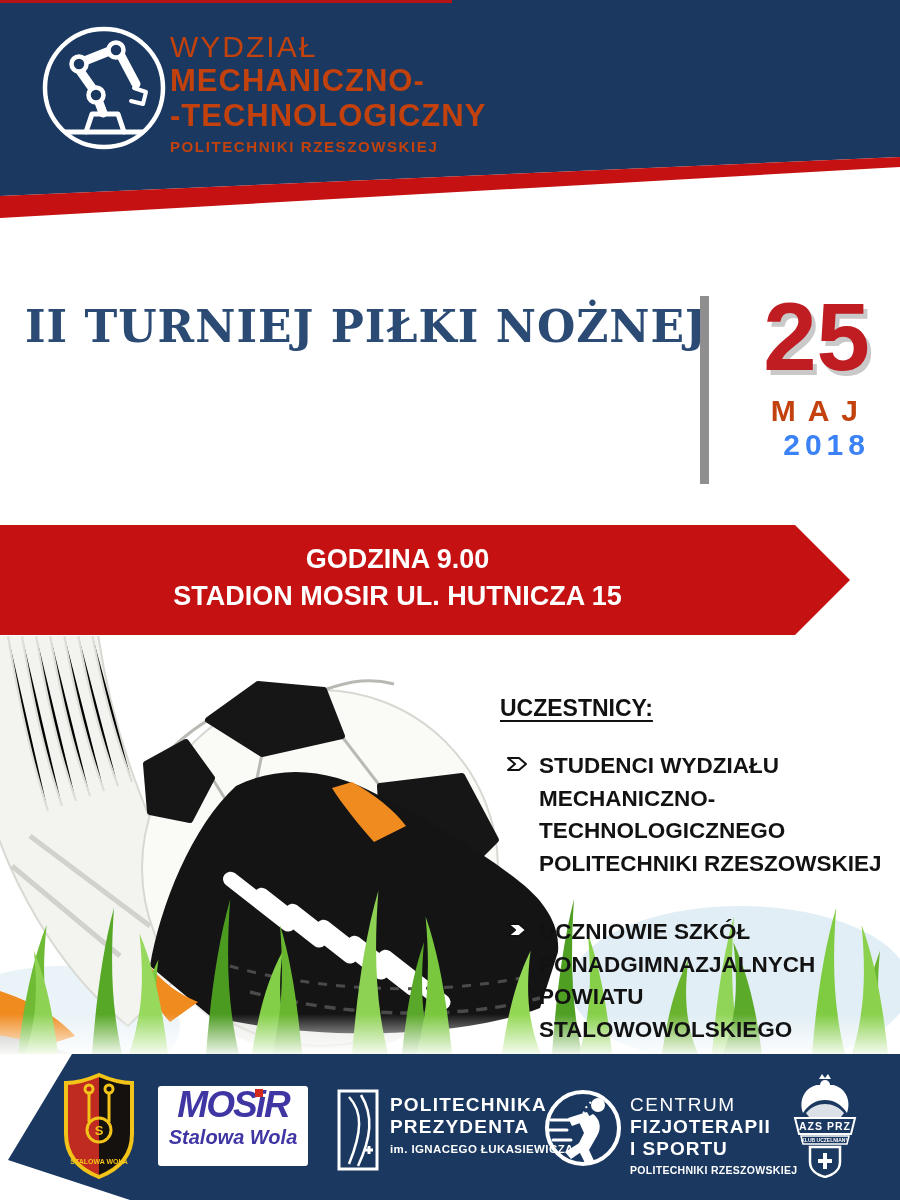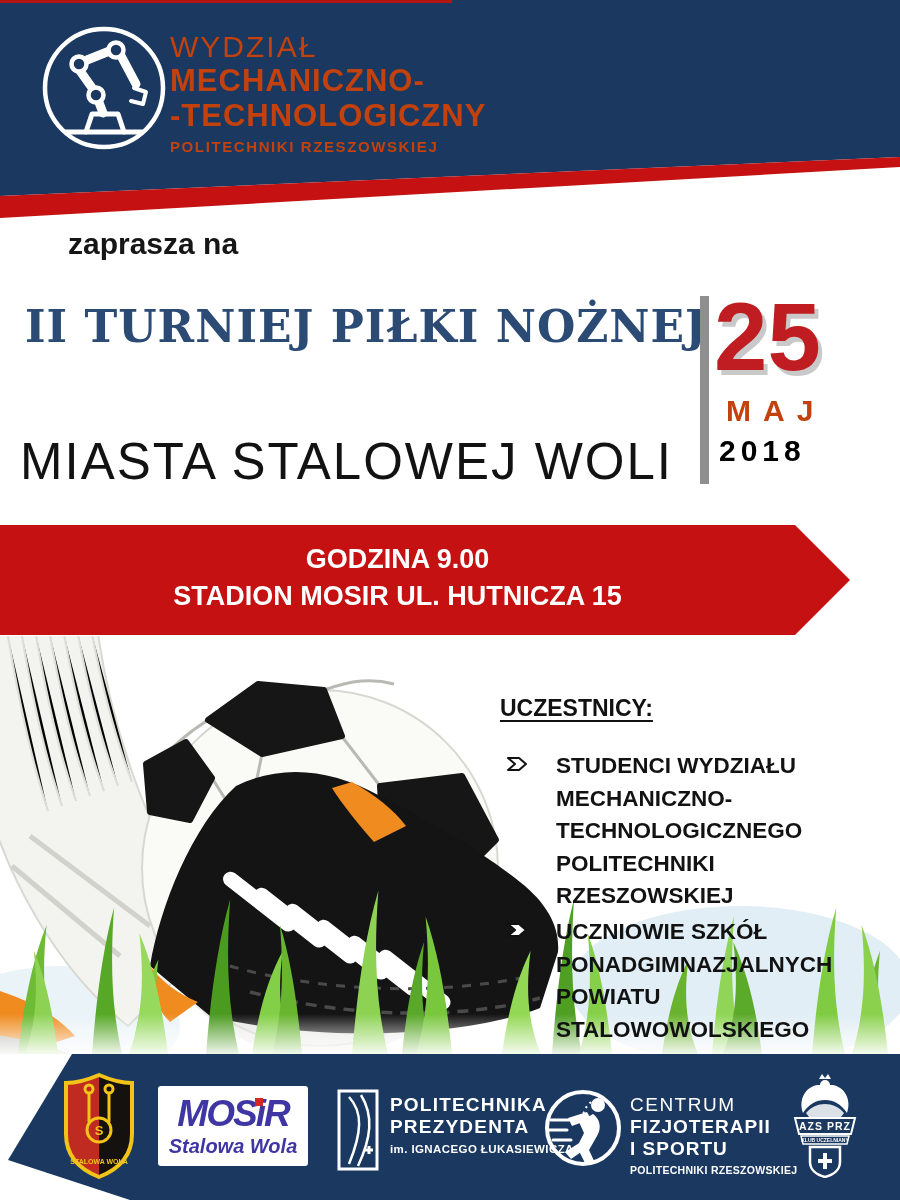--- a/index.html
+++ b/index.html
@@ -23,51 +23,51 @@
   #invite{top:227px;left:68px;font-size:30px;font-weight:bold;color:#161616;z-index:3;}
 
   
   .title-l1{top:301px;left:25px;font-family:"DejaVu Serif",serif;font-weight:bold;
             font-size:44px;color:#2b4a74;letter-spacing:1px;z-index:3;}
   .title-l2{top:360px;left:20px;font-size:51px;font-weight:400;color:#121212;
             letter-spacing:1px;white-space:pre;z-index:3;}
   .title-l3{top:432px;left:20px;font-size:51px;font-weight:400;color:#121212;
             letter-spacing:2px;z-index:3;}
   #title-separator{top:296px;left:700px;width:9px;height:188px;background:#8f8f8f;z-index:3;}
-  #date-block{top:288px;left:714px;width:156px;text-align:left;z-index:3;}
+  #date-block{top:288px;left:714px;width:156px;text-align:right;z-index:3;}
   #date-day{font-size:96px;line-height:98px;font-weight:bold;color:#c01d22;
             text-shadow:4px 5px 0 #c9c9c9;}
   #date-month{font-size:30px;font-weight:bold;color:#c2410c;letter-spacing:12px;margin-left:12px;line-height:34px;margin-top:8px;}
-  #date-year{font-size:30px;font-weight:bold;color:#000000;letter-spacing:5px;margin-left:5px;line-height:34px;margin-top:6px;}
+  #date-year{font-size:30px;font-weight:bold;color:#3b82f6;letter-spacing:5px;margin-left:5px;line-height:34px;}
 
   
   #banner-svg{position:absolute;top:520px;left:0;z-index:3;}
   #banner-text{top:541px;left:0;width:795px;text-align:center;color:#fff;
                font-weight:bold;font-size:27px;line-height:37px;z-index:4;}
 
   
   #illus{position:absolute;top:636px;left:0;z-index:1;}
   #grass-fade{top:1014px;left:0;width:900px;height:42px;z-index:2;
               background:linear-gradient(to bottom,rgba(255,255,255,0),rgba(255,255,255,.95));}
 
   
   #participants-heading{top:695px;left:500px;width:385px;text-align:left;
       font-size:23px;font-weight:bold;color:#111;text-decoration:underline;
       text-underline-offset:4px;z-index:3;}
-  .p-item{position:absolute;left:506px;width:378px;display:flex;gap:28px;z-index:3;}
+  .p-item{position:absolute;left:506px;width:378px;display:flex;gap:11px;z-index:3;}
   .p-item .bullet{flex:0 0 auto;margin-top:5px;}
   .p-lines{font-weight:bold;font-size:22.5px;line-height:32.5px;color:#121212;}
   #p-item-1{top:750px;}
   #p-item-2{top:916px;}
 
   
   #footer-svg{position:absolute;top:1054px;left:0;z-index:4;}
   .logo{z-index:5;}
   #mosir-box{top:1086px;left:158px;width:150px;height:80px;background:#fff;border-radius:3px;
-     display:flex;flex-direction:column;align-items:center;justify-content:center;z-index:5;}
+     display:flex;flex-direction:column;align-items:center;z-index:5;}
   #mosir-wordmark{font-size:37px;line-height:38px;font-weight:800;font-style:italic;
      color:#3f36a3;letter-spacing:-2px;position:relative;}
   #mosir-red-dot{position:absolute;top:3px;right:26px;width:8px;height:8px;background:#d42a1e;}
   #mosir-sub{font-size:20px;font-weight:bold;font-style:italic;color:#3f36a3;margin-top:2px;}
   #pr-text{top:1094px;left:390px;color:#fff;z-index:5;}
   #pr-text .big{font-size:19px;font-weight:bold;letter-spacing:1.2px;line-height:22px;}
   #pr-text .small{font-size:11.5px;font-weight:bold;letter-spacing:.4px;margin-top:5px;}
   #cf-text{top:1094px;left:630px;color:#fff;z-index:5;}
   #cf-text .light{font-size:19px;font-weight:400;letter-spacing:1.5px;line-height:22px;}
   #cf-text .big{font-size:19px;font-weight:bold;letter-spacing:1px;line-height:22px;}
@@ -95,24 +95,22 @@
       <circle cx="116" cy="50" r="7.5" stroke-width="4.5" fill="#1a3860"></circle>
       <path d="M134,88 l12,4 l-3,12 l-12,-3" stroke-width="4"></path>
     </g>
   </svg>
   <div class="abs" id="top-edge-line"></div>
   <div class="abs org-text org-l1">WYDZIAŁ</div>
   <div class="abs org-text org-l2">MECHANICZNO-</div>
   <div class="abs org-text org-l3">-TECHNOLOGICZNY</div>
   <div class="abs org-text org-l4">POLITECHNIKI RZESZOWSKIEJ</div>
 
-  <div class="abs" id="invite">zaprasza na</div>
 
   <div class="abs title-l1">II TURNIEJ PIŁKI NOŻNEJ</div>
-  <div class="abs title-l3">MIASTA STALOWEJ WOLI</div>
   <div class="abs" id="title-separator"></div>
   <div class="abs" id="date-block">
     <div id="date-day">25</div>
     <div id="date-month">MAJ</div>
     <div id="date-year">2018</div>
   </div>
 
   <svg id="banner-svg" width="900" height="120" viewBox="0 0 900 120">
     <polygon points="0,5 795,5 850,60 795,115 0,115" fill="#c51111"></polygon>
   </svg>

